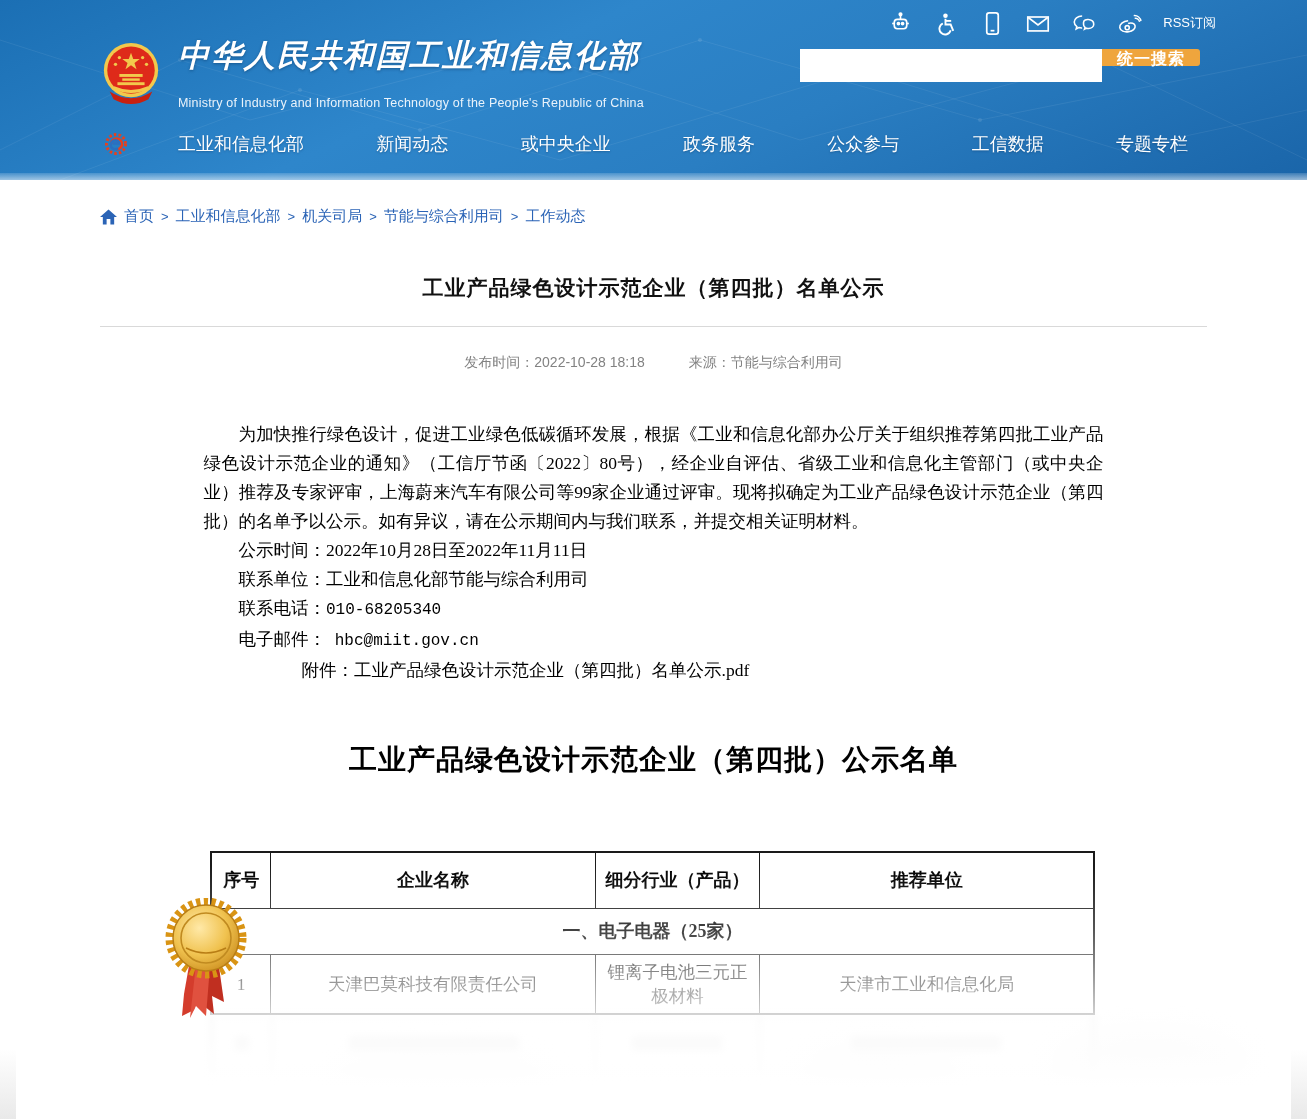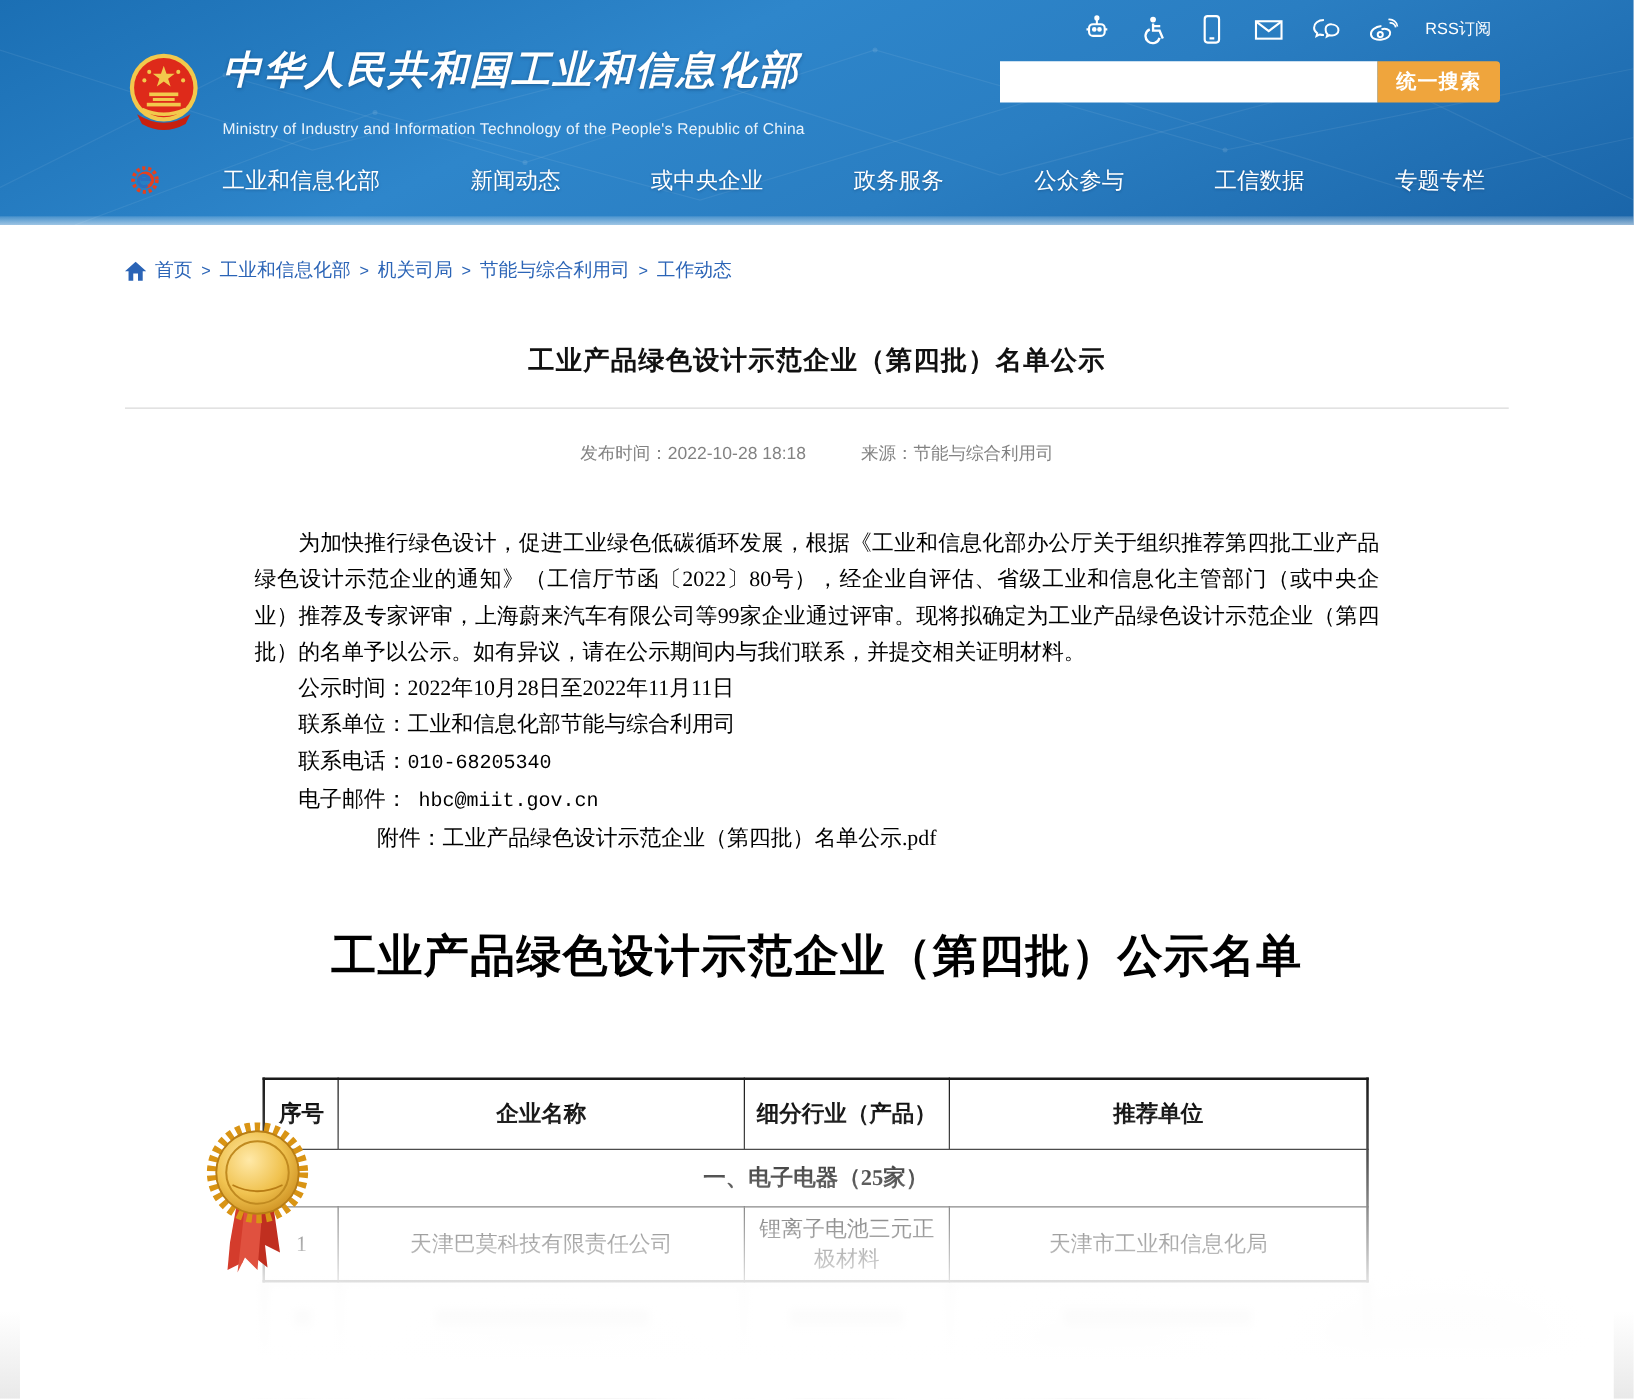--- a/index.html
+++ b/index.html
@@ -8,36 +8,36 @@
   .page { position:relative; width:1307px; height:1119px; background:#fff; }
 
   
   .header { position:absolute; top:0; left:0; width:1307px; height:180px;
     background:linear-gradient(155deg,#1b6fb4 0%,#2e86cb 38%,#2a7ec2 62%,#1a65a9 100%);
     overflow:hidden; }
   .header svg.net { position:absolute; top:0; left:0; }
   .header-bevel { position:absolute; left:0; bottom:0; width:100%; height:7px;
     background:linear-gradient(180deg, rgba(255,255,255,.15), rgba(255,255,255,.55)); }
 
-  .topbar { position:absolute; top:8px; right:114px; height:30px; display:flex;
+  .topbar { position:absolute; top:8px; right:91px; height:30px; display:flex;
     align-items:center; gap:20px; }
   .topbar .ticon { width:26px; height:26px; display:flex; align-items:center;
     justify-content:center; cursor:pointer; }
   .rss { color:#fff; font-size:13px; cursor:pointer; white-space:nowrap; }
 
   .brand { position:absolute; top:38px; left:100px; display:flex; align-items:center; }
   .emblem { width:62px; height:66px; margin-right:16px; }
   .brand-title { color:#fff; font-size:31px; font-weight:bold; letter-spacing:2px;
     text-shadow:0 1px 3px rgba(0,40,80,.45); line-height:36px;font-style:italic; }
   .brand-sub { color:#eaf3fb; font-size:12.5px; margin-top:22px; letter-spacing:.2px; }
 
   .searchbox { position:absolute; top:49px; left:800px; width:400px; height:33px; display:flex; }
   .searchbox input { width:302px; height:33px; border:none; outline:none; padding:0 8px;
     font-size:14px; background:#fff; }
-  .searchbox button { width:98px; height:33px; border:none; background:#efa53d; color:#fff;
+  .searchbox button { width:98px; height:17px; border:none; background:#efa53d; color:#fff;
     font-size:16px; font-weight:bold; letter-spacing:1px; cursor:pointer;
     border-radius:0 3px 3px 0; }
   .quicklinks { position:absolute; top:88px; left:800px; width:405px; display:flex;
     gap:13px; }
   .quicklinks span { color:#fff; font-size:15px; font-weight:bold; cursor:pointer;
     white-space:nowrap; text-shadow:0 1px 2px rgba(0,40,80,.35); }
 
   .nav { position:absolute; top:118px; left:0; width:1307px; height:52px;
     display:flex; align-items:center; }
   .nav-logo { position:absolute; left:103px; top:12px; width:28px; height:28px; }
@@ -65,21 +65,21 @@
   .art-body { width:900px; margin:48px auto 0;
     font-family:"Liberation Serif","DejaVu Serif",serif;
     font-size:17.5px; color:#000; line-height:29px; }
   .art-body p.lead { text-align:justify; text-indent:2em; }
   .detail-line { text-indent:2em; }
   .mono { font-family:"Liberation Mono","DejaVu Sans Mono",monospace; font-size:16px;text-align:right; }
   .attach-line { text-indent:5.6em; }
   .attach-link { color:#000; cursor:pointer;text-align:right; }
 
   .doc-title { text-align:center; font-family:"Liberation Serif","DejaVu Serif",serif;
-    font-size:36px; font-weight:bold; color:#000; margin-top:56px; letter-spacing:1px; }
+    font-size:28px; font-weight:bold; color:#000; margin-top:56px; letter-spacing:1px; }
 
   .doc-table { width:885px; margin:72px 0 0 110px; border-collapse:collapse;
     font-family:"Liberation Serif","DejaVu Serif",serif; color:#000;
     border:2px solid #1a1a1a; }
   .doc-table th, .doc-table td { border:1px solid #1a1a1a; text-align:center;
     vertical-align:middle; }
   .doc-table th { height:56px; font-size:18px; font-weight:bold; }
   .doc-table .section-cell { height:46px; font-size:18px; font-weight:bold; }
   .doc-table td.data { height:60px; font-size:17.5px; line-height:24px; padding:2px 10px; }
   .col-idx { width:60px; } .col-name { width:325px; } .col-ind { width:165px; } .col-rec { width:335px; }

